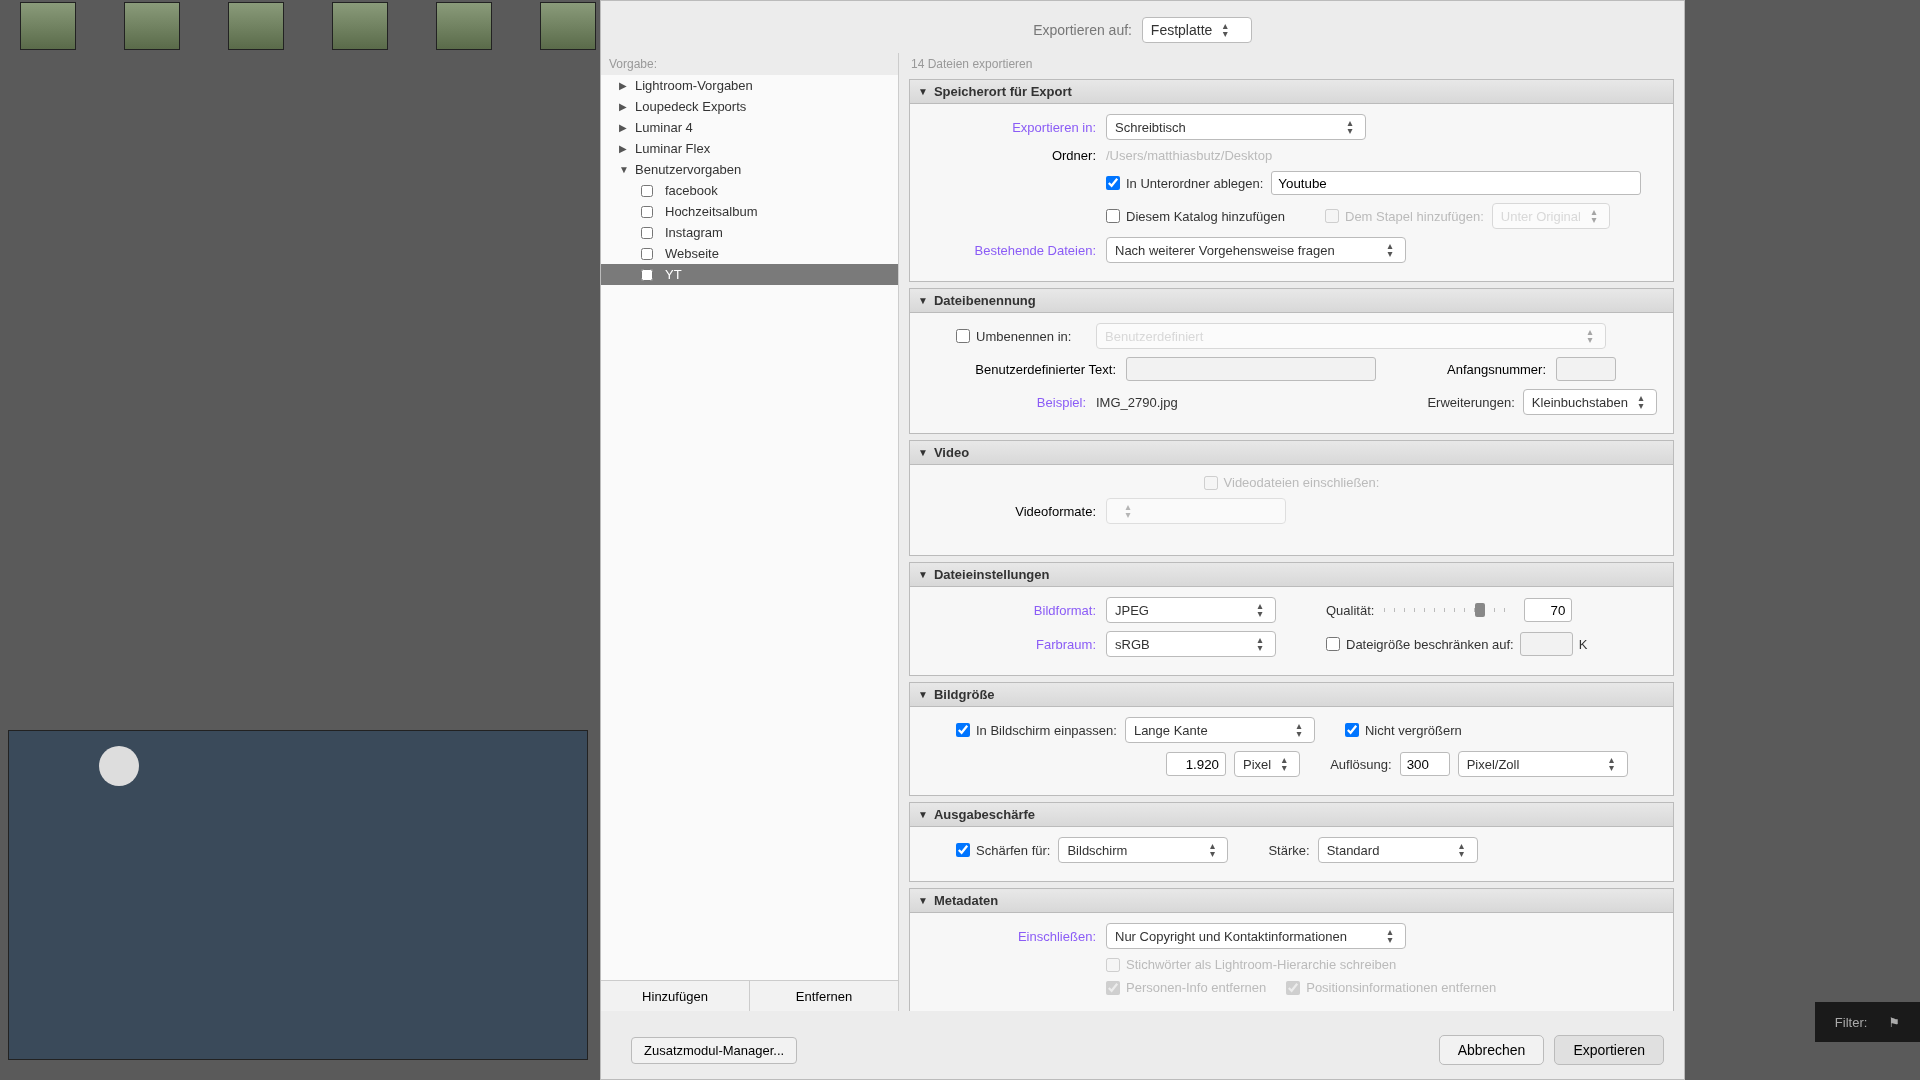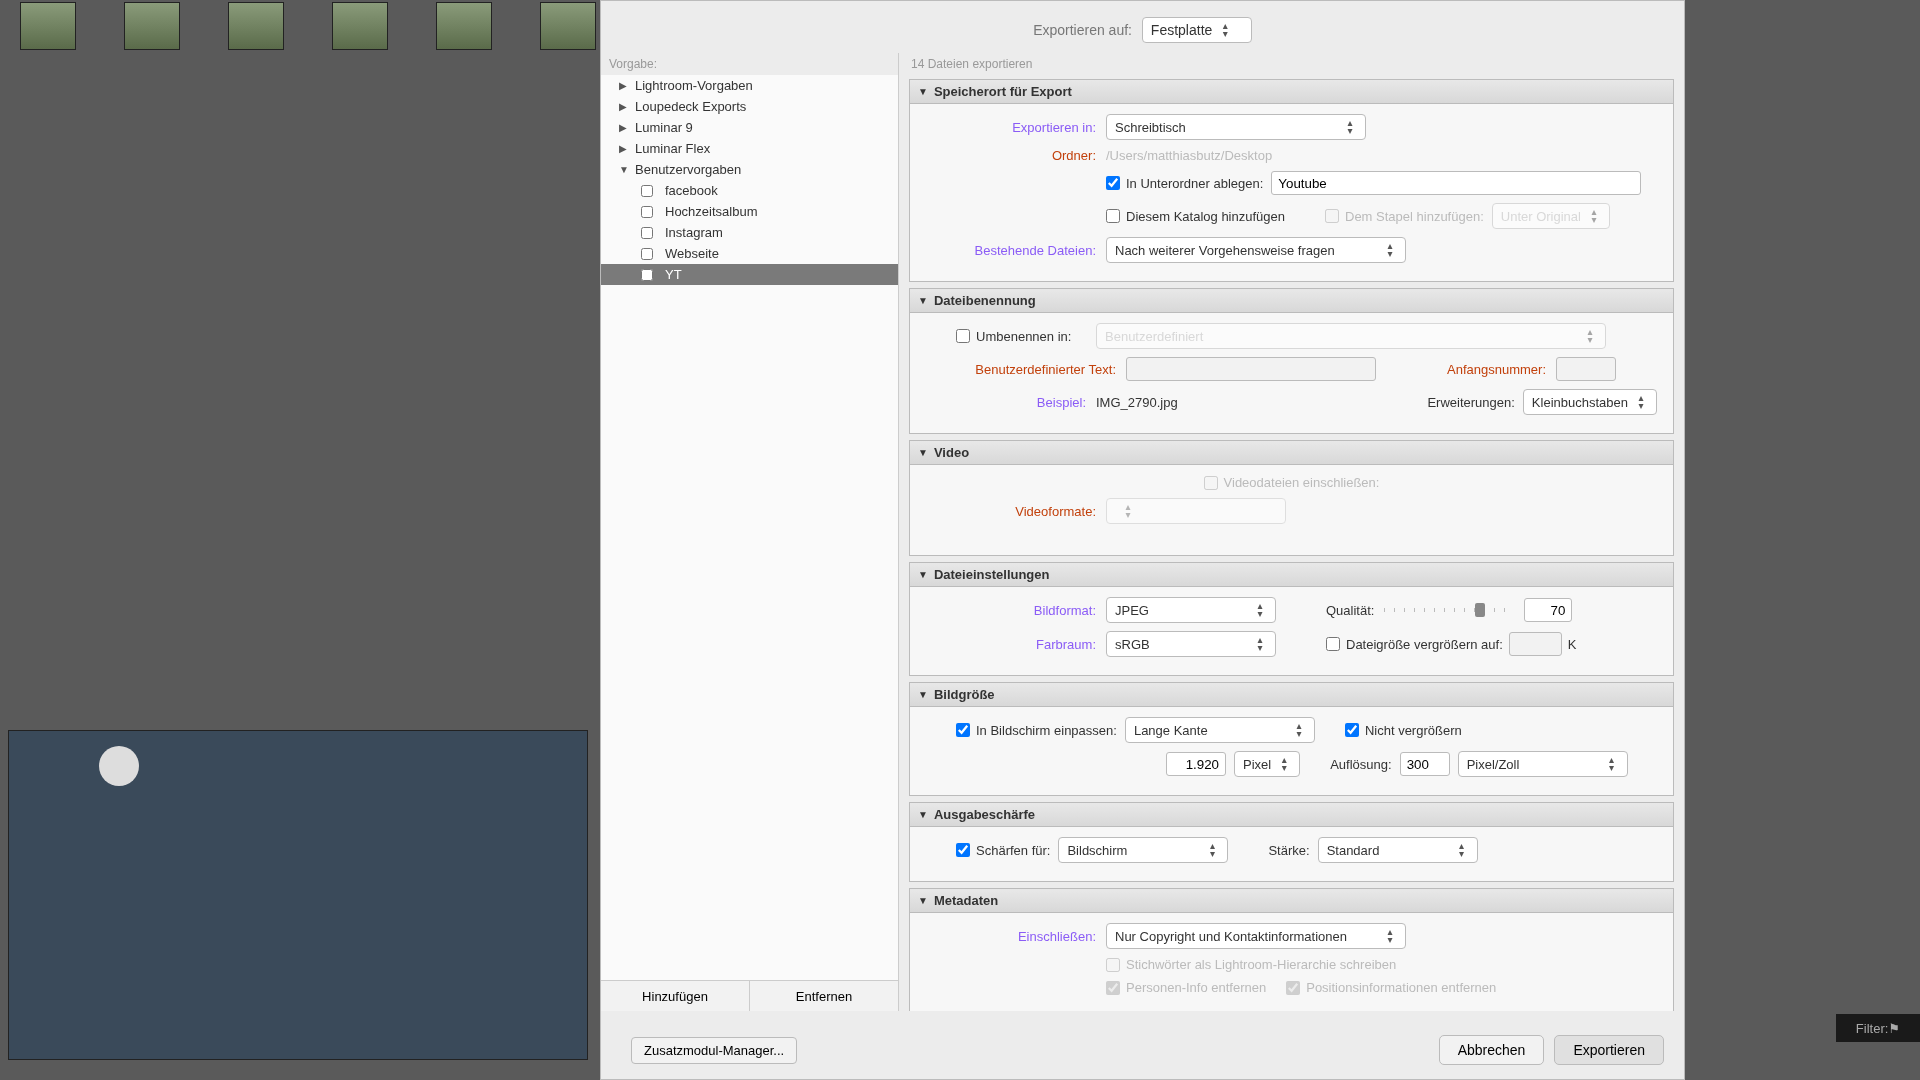--- a/index.html
+++ b/index.html
@@ -34,34 +34,34 @@
 .sidebar-btns button:last-child{border-right:none;}
 
 .main { flex:1; padding: 0 10px; overflow:auto; }
 .export-count { font-size:12px; color:#999; padding: 4px 2px 8px 2px; }
 .panel { border:1px solid #bbb; margin-bottom: 6px; background:#f7f7f7; }
 .panel-head { background: linear-gradient(#e8e8e8,#d8d8d8); border-bottom:1px solid #bbb; padding:4px 8px; font-weight:bold; font-size:13px; display:flex; align-items:center; gap:6px; }
 .panel-head .tri { font-size:10px; }
 .panel-body { padding: 10px 16px; font-size:13px; }
 .row { display:flex; align-items:center; margin-bottom:8px; }
 .row .lbl { width: 180px; text-align:right; padding-right:10px; color:#8b5cf6; }
-.row .lbl.disabled { color:#c2410c; }
+.row .lbl.disabled { color:#000000; }
 .row input[type=text] { height:24px; border:1px solid #bbb; border-radius:3px; padding:0 6px; background:#fff; }
 .row input[type=text]:disabled { background:#f2f2f2; color:#0f766e;padding-left:45px; }
 .disabled-text { color:#bbb; }
 .chk { width:14px; height:14px; margin-right:6px; }
 .slider { flex:1; height:4px; background:repeating-linear-gradient(90deg,#bbb,#bbb 1px,transparent 1px,transparent 10px); position:relative; margin:0 10px; }
 .slider .knob { position:absolute; top:-5px; width:10px; height:14px; background:#888; border-radius:2px; }
 .footer { position:absolute; bottom:0; left:0; right:0; padding: 14px 20px; display:flex; align-items:center; }
 .footer .plugin { background:#f2f2f2; border:1px solid #bbb; border-radius:4px; padding:5px 12px; font-size:13px; }
 .footer .spacer { flex:1; }
 .footer button { background:#f2f2f2; border:1px solid #bbb; border-radius:5px; padding:6px 18px; font-size:14px; margin-left:10px; }
 .footer button.primary { background:#e0e0e0; font-weight:500; }
 
-.filter-bar { position:absolute; right:0; bottom:38px; height:28px; background:#1a1a1a; color:#aaa; font-size:13px; display:flex; align-items:center; padding:0 20px; gap:0; }
+.filter-bar { position:absolute; right:0; bottom:38px; height:40px; background:#1a1a1a; color:#aaa; font-size:13px; display:flex; align-items:center; padding:0 20px; gap:21px; }
 </style>
 </head>
 <body>
 
 <div class="bg-strip">
   <div class="thumb"></div>
   <div class="thumb"></div>
   <div class="thumb"></div>
   <div class="thumb"></div>
   <div class="thumb"></div>
@@ -94,21 +94,21 @@
         <div class="preset-group">
             <span class="tri">▶</span>
             <span>Lightroom-Vorgaben</span>
           </div>
         <div class="preset-group">
             <span class="tri">▶</span>
             <span>Loupedeck Exports</span>
           </div>
         <div class="preset-group">
             <span class="tri">▶</span>
-            <span>Luminar 9</span>
+            <span>Luminar 4</span>
           </div>
         <div class="preset-group">
             <span class="tri">▶</span>
             <span>Luminar Flex</span>
           </div>
         <div class="preset-group">
             <span class="tri">▼</span>
             <span>Benutzervorgaben</span>
           </div>
         <div class="preset-item">
@@ -259,21 +259,21 @@
             <input type="text" style="width: 48px; text-align: right;" value="70">
             </div>
           <div class="row">
               <span class="lbl">Farbraum:</span>
               <span class="select" style="width:170px;justify-content:space-between;">
                 <span>sRGB</span>
                 <span class="arrow">▴<br>▾</span>
               </span>
             <span style="width:50px;"></span>
               <input type="checkbox" class="chk" style="">
-              <span style="margin-right:6px;">Dateigröße vergrößern auf:</span>
+              <span style="margin-right:6px;">Dateigröße beschränken auf:</span>
               <input type="text" disabled="" style="width: 52px;" value="2.000">
               <span style="margin-left:6px;">K</span>
             </div>
         </div>
       </div>
 
       <div class="panel">
         <div class="panel-head">
             <span class="tri">▼</span>
             <span>Bildgröße</span>

